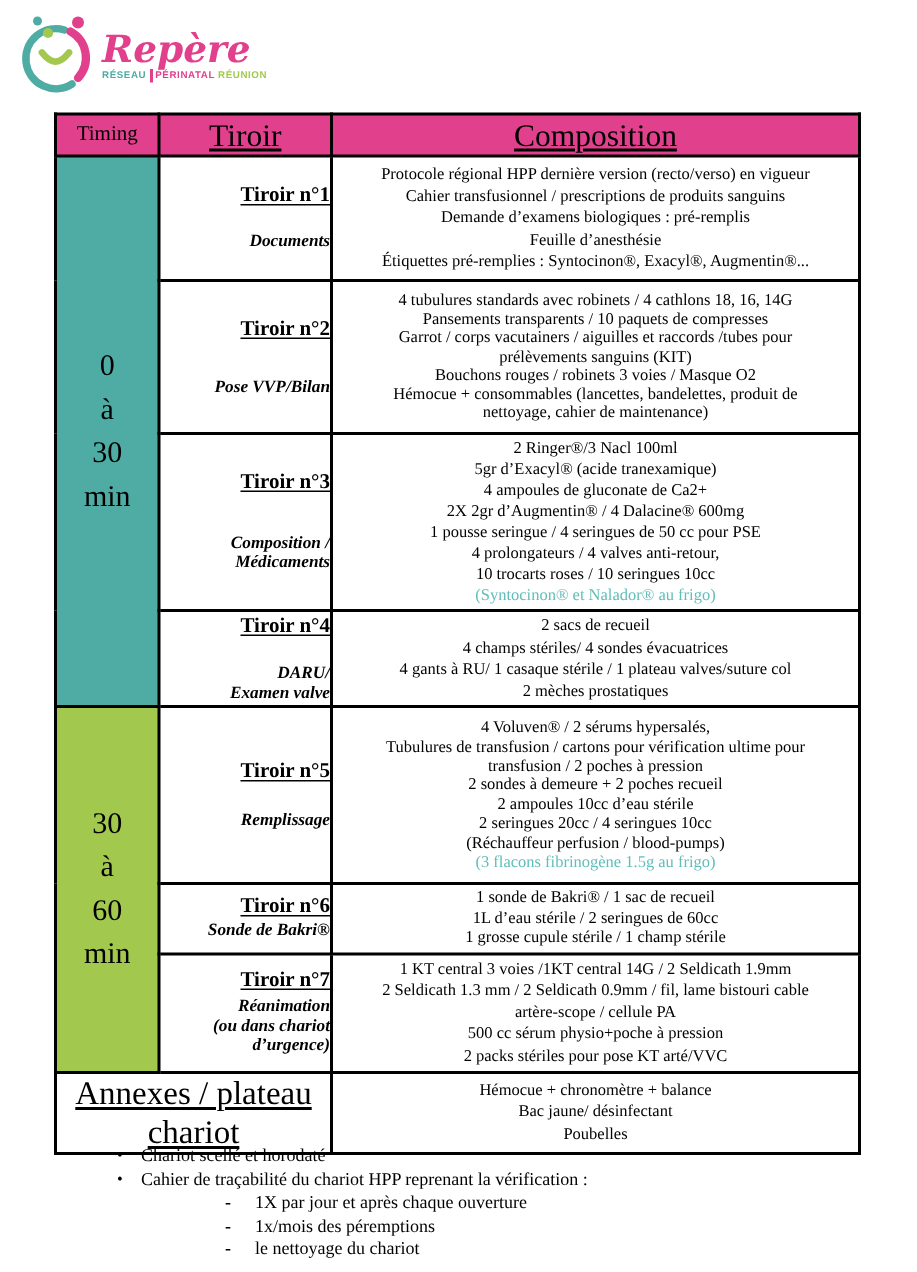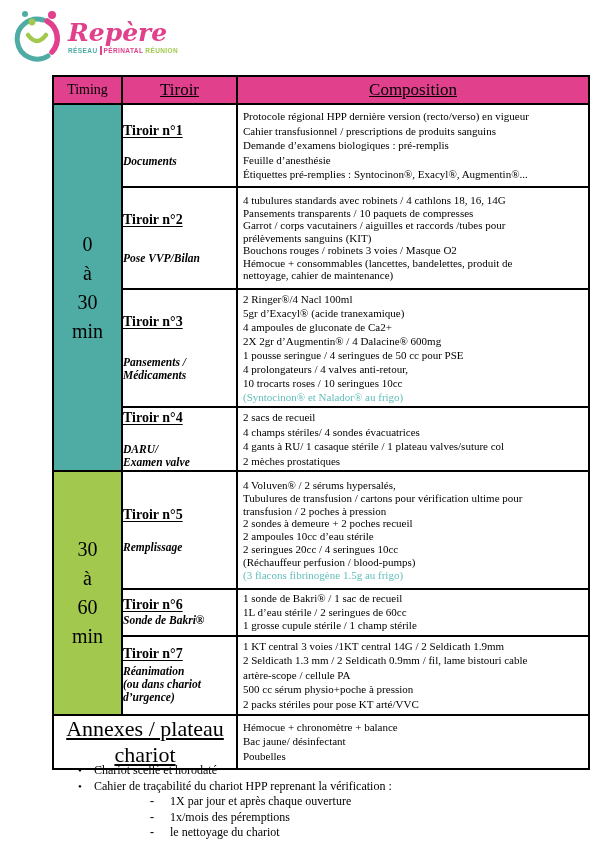--- a/index.html
+++ b/index.html
@@ -18,35 +18,35 @@
   .tag-reunion{color:var(--green,#A2C94E);}
   .tag-sep{display:inline-block;width:2px;height:9px;background:var(--pink,#E0408C);}
 
   
   .title{position:absolute;top:24px;left:50%;transform:translateX(-50%);
          font-size:26px;font-weight:bold;color:var(--title-teal,#3FAEA8);
          text-decoration:underline;text-decoration-thickness:2px;text-underline-offset:4px;
          white-space:nowrap;}
 
   
-  table{position:absolute;left:52px;top:75px;width:536px;border-collapse:collapse;table-layout:fixed;}
+  table{position:absolute;left:36px;top:75px;width:536px;border-collapse:collapse;table-layout:fixed;}
   col.c-timing{width:69px;} col.c-tiroir{width:115px;} col.c-comp{width:352px;}
   th,td{border:2px solid #000;padding:0;vertical-align:middle;}
   thead th{background:var(--pink,#E0408C);height:26px;font-weight:normal;color:#000;}
   .h-timing{font-size:14px;}
-  .h-tiroir,.h-comp{font-size:17px;text-decoration:underline;}
+  .h-tiroir,.h-comp{font-size:21px;text-decoration:underline;}
 
   td.timing{text-align:center;font-size:20px;}
   td.timing div{line-height:29px;}
 
-  td.drawer{text-align:left;background:#fff;}
+  td.drawer{text-align:right;background:#fff;}
   .drawer-label{font-size:14px;font-weight:bold;text-decoration:underline;text-underline-offset:2px;}
   .drawer-sub{font-size:11.5px;font-weight:bold;font-style:italic;line-height:13px;}
 
-  td.comp{text-align:left;font-size:11px;padding:2px 5px;}
+  td.comp{text-align:center;font-size:11px;padding:2px 5px;}
   .comp-line{white-space:normal;}
   .frigo{color:var(--frigo,#5FBEBA);}
 
   td.annexes{text-align:center;}
   .annexes-label{font-size:22px;text-decoration:underline;text-underline-offset:2px;}
 
   
   tbody tr:nth-child(1){height:83px;}  tbody tr:nth-child(1) .comp-line{line-height:14.6px;}
   tbody tr:nth-child(2){height:102px;} tbody tr:nth-child(2) .comp-line{line-height:12.6px;}
   tbody tr:nth-child(3){height:116px;} tbody tr:nth-child(3) .comp-line{line-height:14px;}
@@ -146,26 +146,26 @@
             <div class="comp-line">prélèvements sanguins (KIT)</div>
             <div class="comp-line">Bouchons rouges / robinets 3 voies / Masque O2</div>
             <div class="comp-line">Hémocue + consommables (lancettes, bandelettes, produit de</div>
             <div class="comp-line">nettoyage, cahier de maintenance)</div>
           </td>
         </tr>
         <tr>
           <td class="drawer">
             <div class="drawer-label">Tiroir n°3</div>
             <div class="drawer-sub">
-              <div>Pansements /</div>
+              <div>Composition /</div>
               <div>Médicaments</div>
             </div>
           </td>
           <td class="comp">
-            <div class="comp-line">2 Ringer®/4 Nacl 100ml</div>
+            <div class="comp-line">2 Ringer®/3 Nacl 100ml</div>
             <div class="comp-line">5gr d’Exacyl® (acide tranexamique)</div>
             <div class="comp-line">4 ampoules de gluconate de Ca2+</div>
             <div class="comp-line">2X 2gr d’Augmentin® / 4 Dalacine® 600mg</div>
             <div class="comp-line">1 pousse seringue / 4 seringues de 50 cc pour PSE</div>
             <div class="comp-line">4 prolongateurs / 4 valves anti-retour,</div>
             <div class="comp-line">10 trocarts roses / 10 seringues 10cc</div>
             <div class="comp-line frigo">(Syntocinon® et Nalador® au frigo)</div>
           </td>
         </tr>
         <tr>

